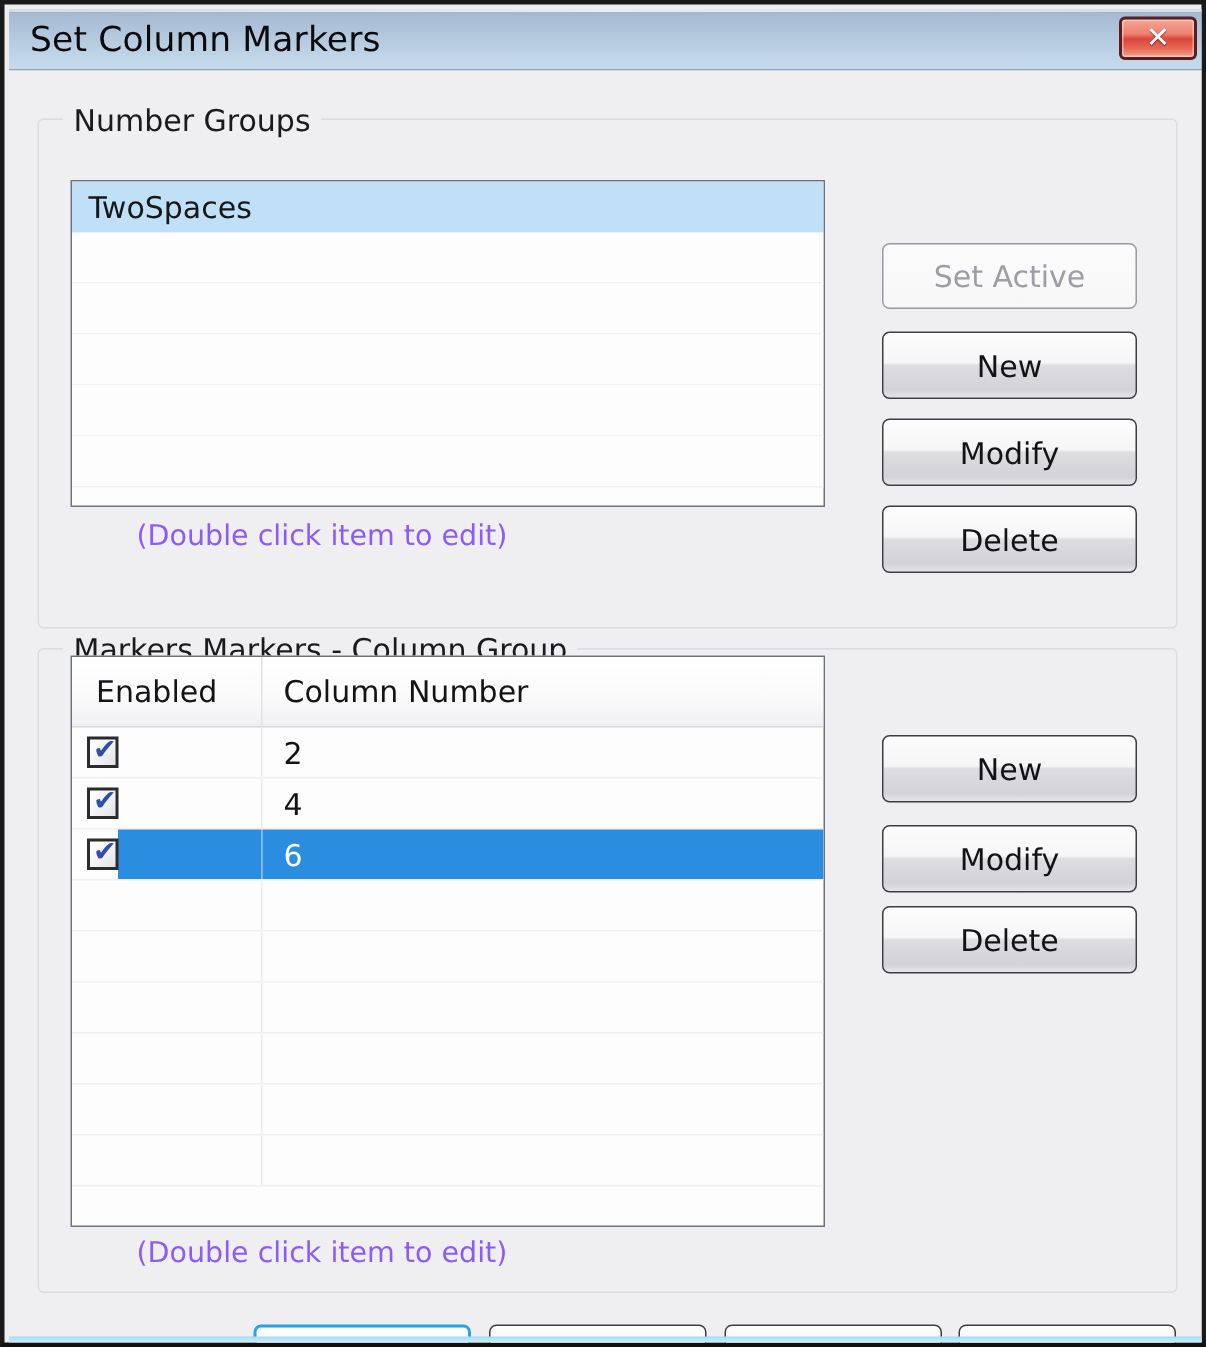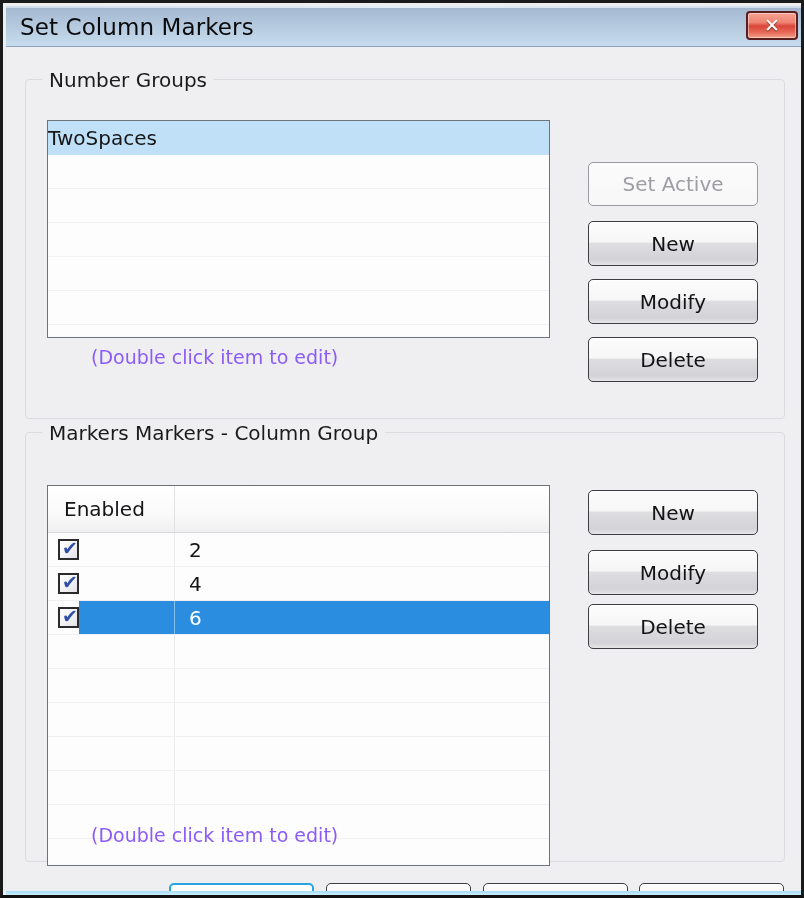--- a/index.html
+++ b/index.html
@@ -140,20 +140,21 @@
   #column-groups-list {
     left: 41px;
     top: 73px;
     width: 503px;
     height: 218px;
   }
   .lb-row {
     height: 34px;
     line-height: 34px;
     border-bottom: 1px solid #f1f1f3;
+    padding-left: 11px;
     font-size: 20px;
     color: #17171a;
     box-sizing: border-box;
     white-space: nowrap;
     background: #fdfdfe;
   }
   .lb-row.selected {
     background: #bfe0f7;
     border-bottom-color: #bfe0f7;
   }
@@ -211,21 +212,20 @@
   #markers-table {
     position: absolute;
     left: 41px;
     top: 390px;
     width: 503px;
     height: 381px;
     background: #fdfdfe;
     border: 1px solid #6e737b;
     box-sizing: border-box;
     overflow: hidden;
-    margin-top: 48px;
   }
   #markers-header {
     display: flex;
     height: 47px;
     background: linear-gradient(to bottom,#ffffff 0%,#fafafb 60%,#f0f0f2 100%);
     border-bottom: 1px solid #d7d7db;
     box-sizing: border-box;
   }
   .hcell {
     font-size: 20px;
@@ -398,20 +398,21 @@
       <span>Delete</span>
     </div>
 
     <div class="group-box" id="group-column-markers">
       <span class="group-title">Markers Markers - Column Group</span>
     </div>
 
     <div id="markers-table">
       <div id="markers-header">
         <div class="hcell enabled-col">Enabled</div>
+        <div class="hcell number-col">Column Number</div>
       </div>
 
       <div class="mrow">
         <div class="mcell-enabled">
           <span class="checkbox">
             <span class="tick">✔</span>
           </span>
         </div>
         <div class="mcell-number">2</div>
       </div>

